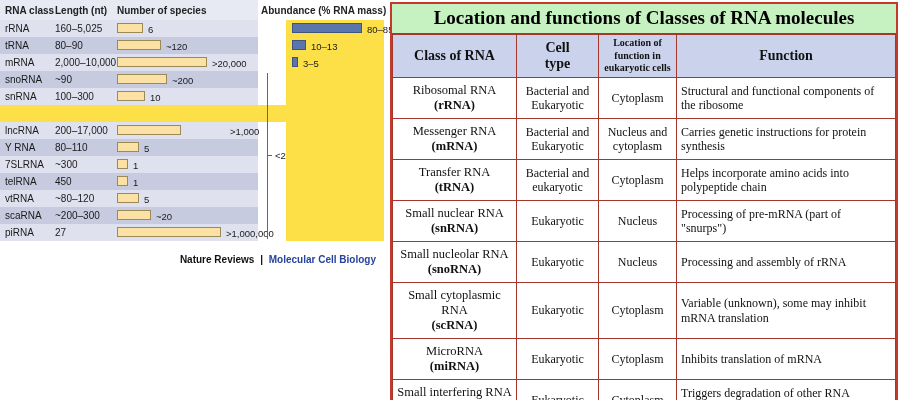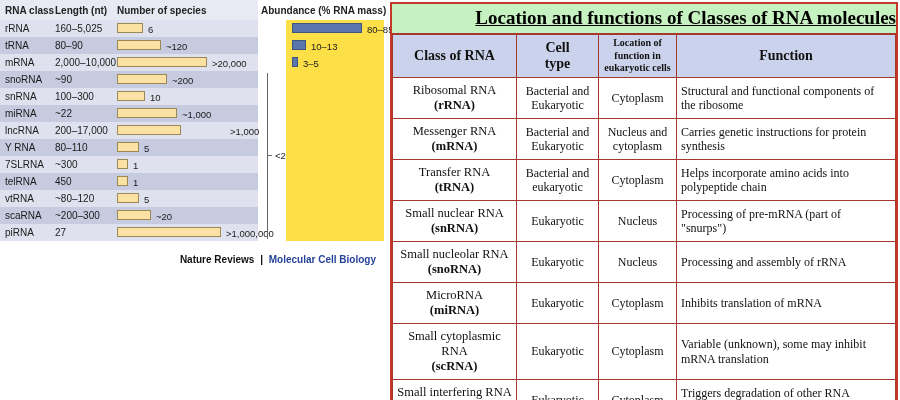--- a/index.html
+++ b/index.html
@@ -39,23 +39,23 @@
 
   .caption { position:absolute; top:254px; right:8px; font-size:10px; font-weight:bold; color:#111;
     white-space:nowrap; }
   .caption .sep { margin:0 3px; color:#111; }
   .caption .journal { color:var(--journal-blue,#27439c); }
 
   
   .right-panel { position:absolute; left:390px; top:2px; width:508px;
     border:2px solid var(--table-outer-border,#c5392b); background:#fff;
     font-family:"Liberation Serif", serif; }
-  .rt-title { background:var(--title-green,#c6f1c0); color:#000; text-align:right;
+  .rt-title { background:var(--title-green,#c6f1c0); color:#000; text-align:center;
     font-weight:bold; font-size:19px; padding:3px 0 4px 0;
-    border-bottom:1px solid var(--table-border,#a5382e);text-decoration:underline; }
+    border-bottom:1px solid var(--table-border,#a5382e); }
   table { border-collapse:collapse; width:100%; table-layout:fixed; }
   th, td { border:1px solid var(--table-border,#a5382e); vertical-align:middle; color:#111; }
   th { background:var(--header-lavender,#cbd3ec); font-size:14px; font-weight:bold; padding:5px 19px; text-align:center; }
   th.small { font-size:10px; line-height:1.25; padding:0 2px; }
   td { font-size:12px; padding:5px 4px; text-align:center; line-height:1.2; }
   td.func { text-align:left; padding-right:6px; }
   .cls-main { font-size:12.5px; }
   .cls-abbr { font-size:12.5px; font-weight:bold;font-family:Liberation Serif, serif; }
 </style>
 </head>
@@ -121,26 +121,20 @@
         <div class="crow even">
           <div class="stripe">
             <span class="c-class">snRNA</span>
             <span class="c-len">100–300</span>
             <span class="c-bar" style="width: 28px;"></span>
             <span class="c-species" style="left: 150px;">10</span>
           </div>
           <div class="abund"></div>
         </div>
         <div class="crow odd">
-          <div class="stripe">
-            <span class="c-class">miRNA</span>
-            <span class="c-len">~22</span>
-            <span class="c-bar" style="width: 60px;"></span>
-            <span class="c-species" style="left: 182px;">~1,000</span>
-          </div>
           <div class="abund"></div>
         </div>
         <div class="crow even">
           <div class="stripe">
             <span class="c-class">lncRNA</span>
             <span class="c-len">200–17,000</span>
             <span class="c-bar" style="width: 64px;"></span>
             <span class="c-species" style="left: 186px; margin-left: 44px;">&gt;1,000</span>
           </div>
           <div class="abund"></div>
@@ -270,35 +264,35 @@
             <td>
               <div class="cls-main">Small nucleolar RNA</div>
               <div class="cls-abbr">(snoRNA)</div>
             </td>
             <td>Eukaryotic</td>
             <td>Nucleus</td>
             <td class="func">Processing and assembly of rRNA</td>
           </tr>
           <tr>
             <td>
+              <div class="cls-main">Small cytoplasmic RNA</div>
+              <div class="cls-abbr">(scRNA)</div>
+            </td>
+            <td>Eukaryotic</td>
+            <td>Cytoplasm</td>
+            <td class="func">Variable (unknown), some may inhibit mRNA translation</td>
+          </tr>
+          <tr>
+            <td>
               <div class="cls-main">MicroRNA</div>
               <div class="cls-abbr">(miRNA)</div>
             </td>
             <td>Eukaryotic</td>
             <td>Cytoplasm</td>
             <td class="func">Inhibits translation of mRNA</td>
-          </tr>
-          <tr>
-            <td>
-              <div class="cls-main">Small cytoplasmic RNA</div>
-              <div class="cls-abbr">(scRNA)</div>
-            </td>
-            <td>Eukaryotic</td>
-            <td>Cytoplasm</td>
-            <td class="func">Variable (unknown), some may inhibit mRNA translation</td>
           </tr>
           <tr>
             <td>
               <div class="cls-main">Small interfering RNA</div>
               <div class="cls-abbr">(siRNA)</div>
             </td>
             <td>Eukaryotic</td>
             <td>Cytoplasm</td>
             <td class="func">Triggers degradation of other RNA molecules</td>
           </tr>

